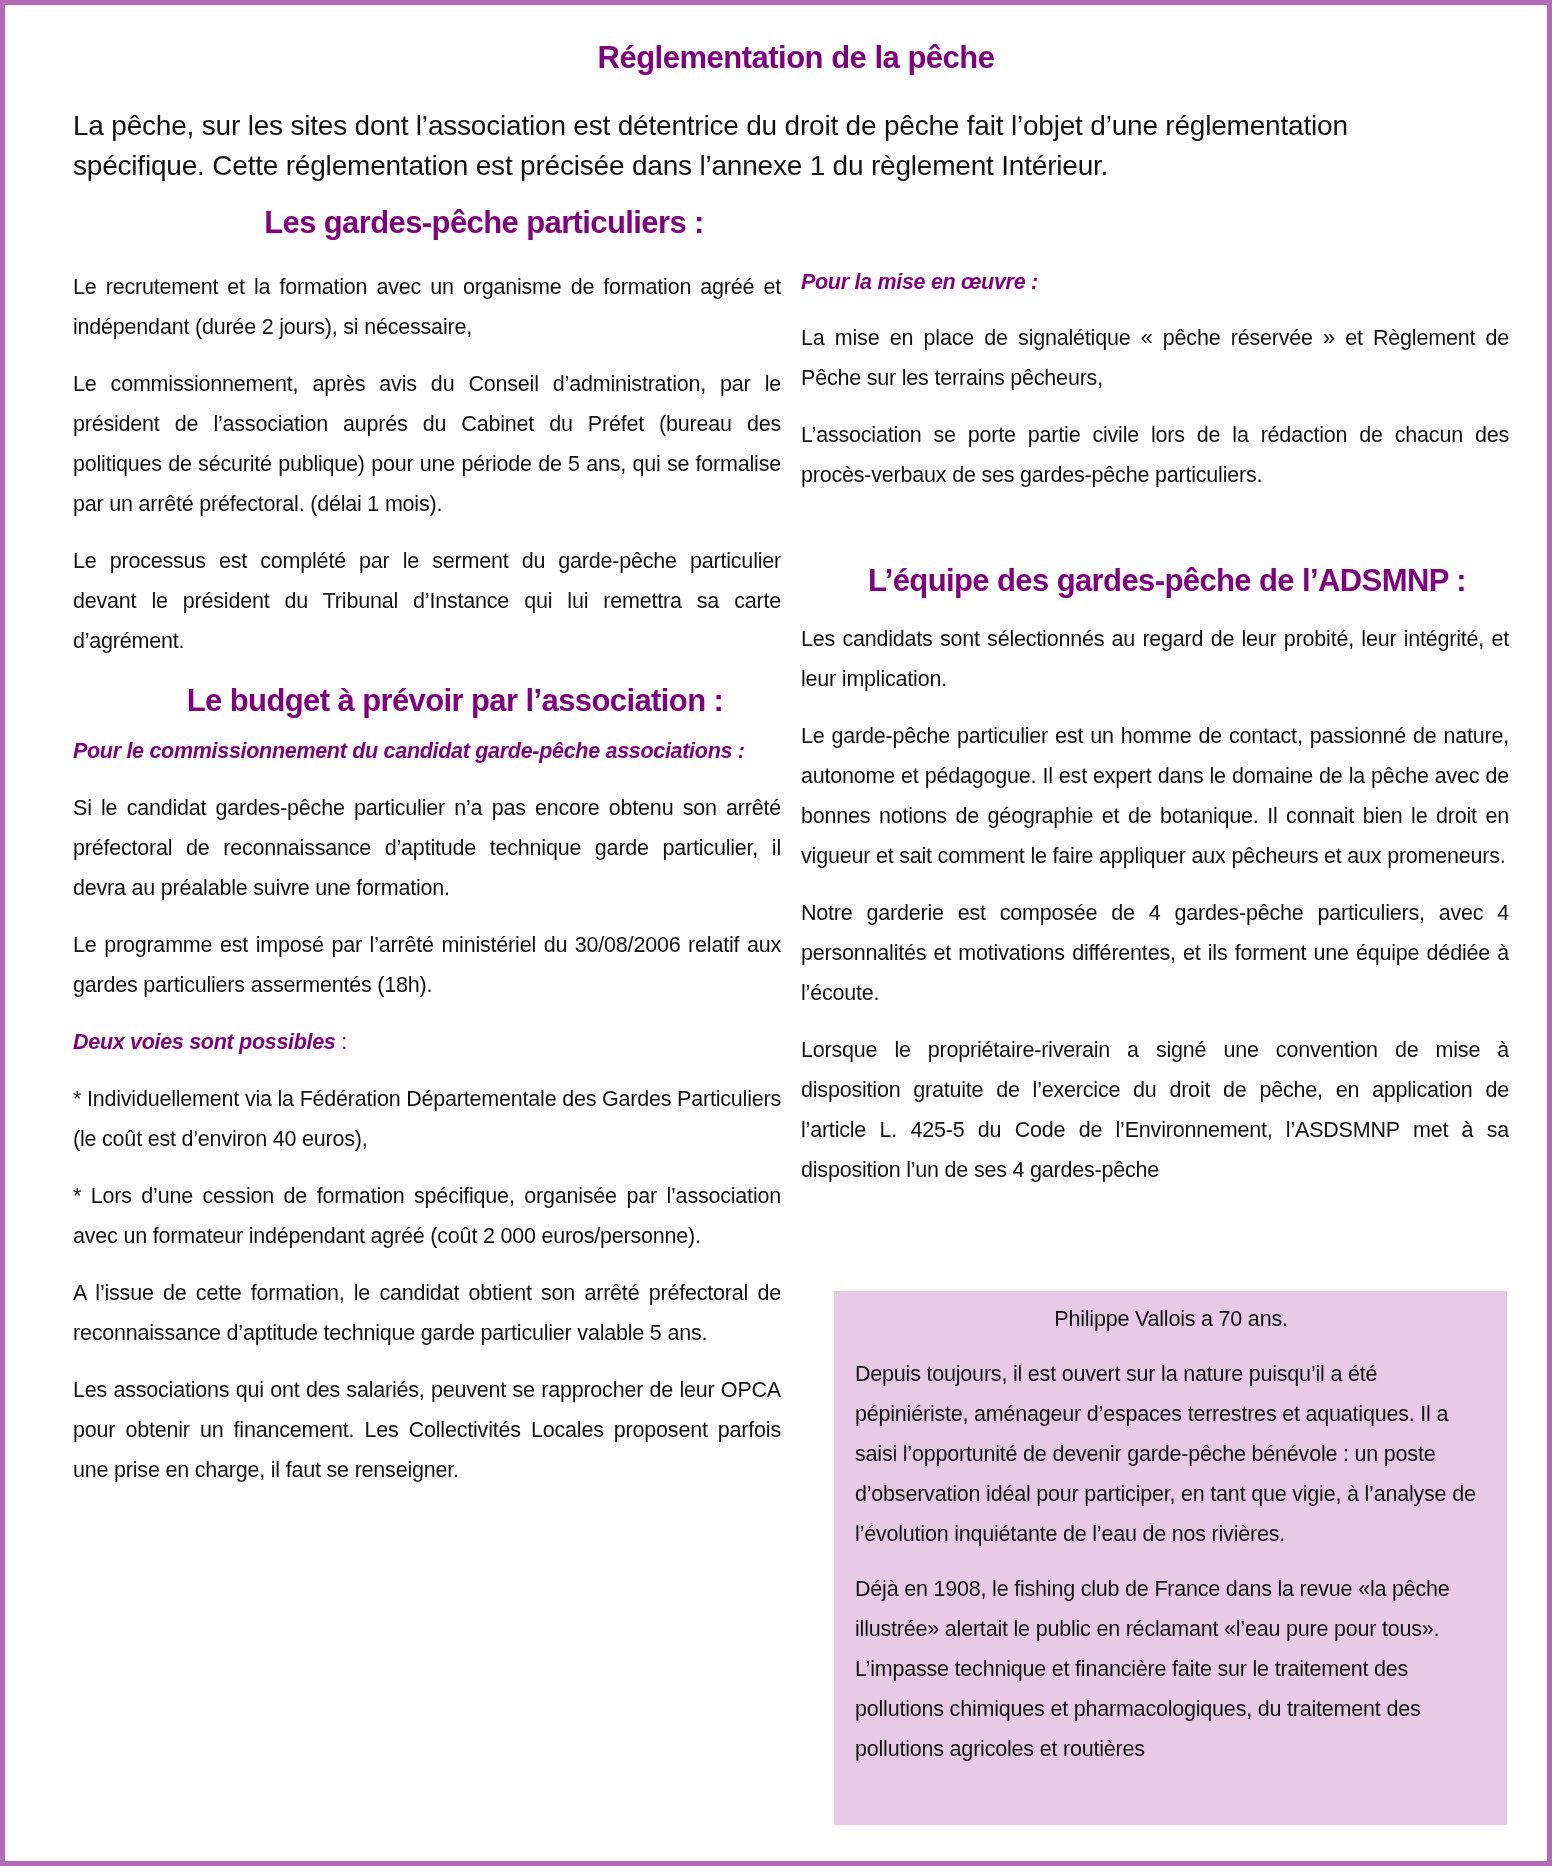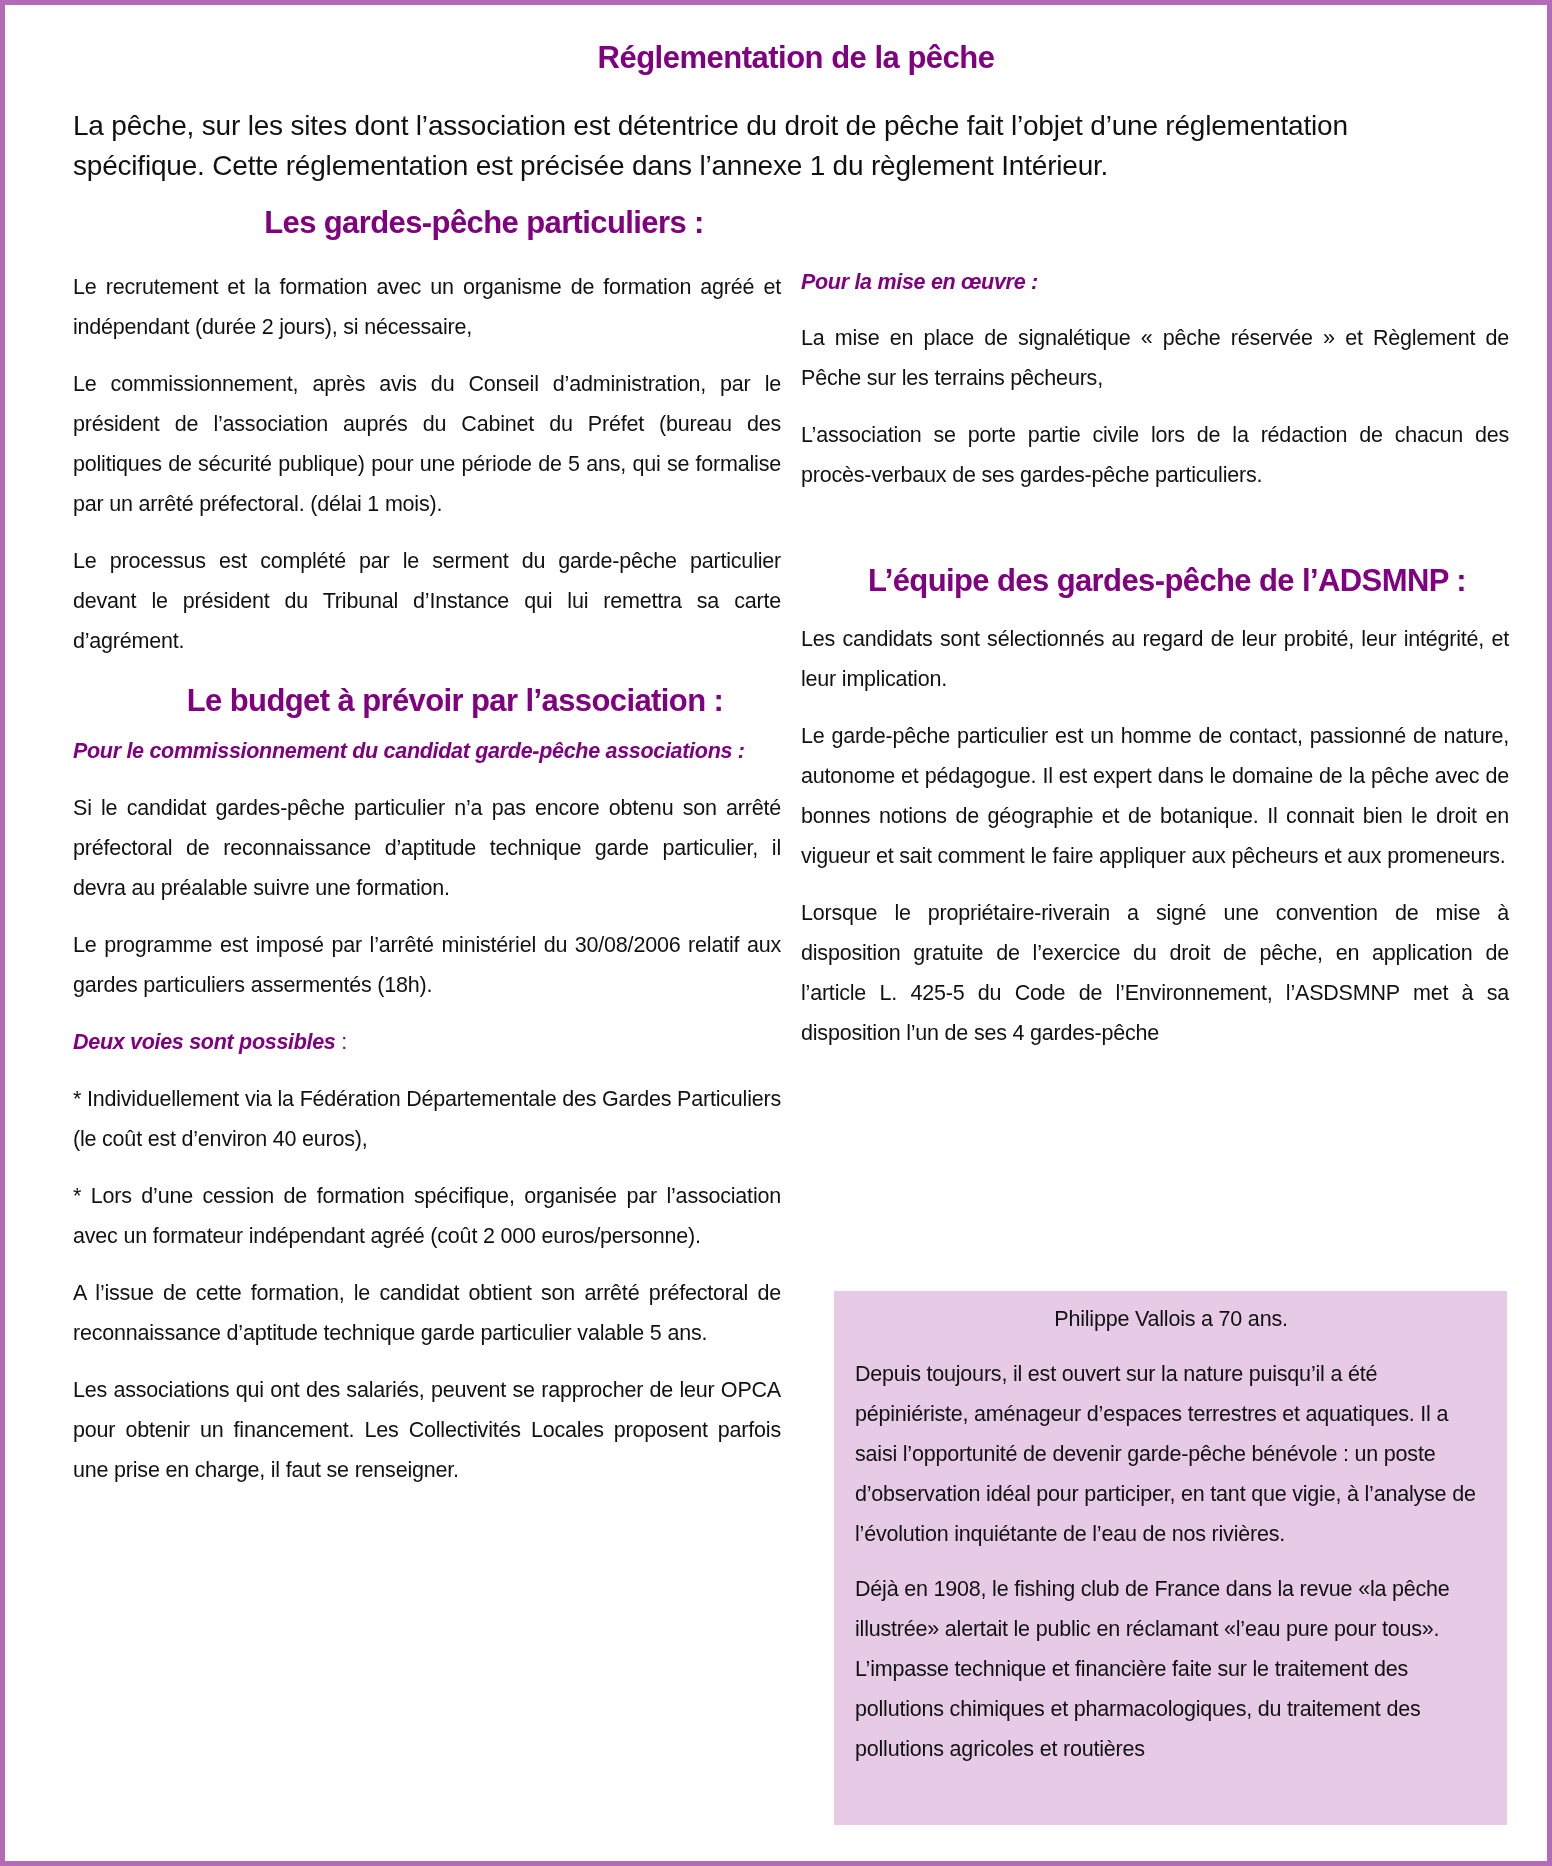--- a/index.html
+++ b/index.html
@@ -74,20 +74,21 @@
     <p class="t">Les associations qui ont des salariés, peuvent se rapprocher de leur OPCA pour obtenir un financement. Les Collectivités Locales proposent parfois une prise en charge, il faut se renseigner.</p>
   </div>
 
   <div class="col col-right">
     <p class="sub" style="margin-bottom:16px;">Pour la mise en œuvre :</p>
     <p class="t">La mise en place de signalétique « pêche réservée » et Règlement de Pêche sur les terrains pêcheurs,</p>
     <p class="t">L’association se porte partie civile lors de la rédaction de chacun des procès-verbaux de ses gardes-pêche particuliers.</p>
     <h2 class="sec" style="padding-left:24px; margin-top:68px; margin-bottom:20px;">L’équipe des gardes-pêche de l’ADSMNP :</h2>
     <p class="t">Les candidats sont sélectionnés au regard de leur probité, leur intégrité, et leur implication.</p>
     <p class="t">Le garde-pêche particulier est un homme de contact, passionné de nature, autonome et pédagogue. Il est expert dans le domaine de la pêche avec de bonnes notions de géographie et de botanique. Il connait bien le droit en vigueur et sait comment le faire appliquer aux pêcheurs et aux promeneurs.</p>
+    <p class="t">Notre garderie est composée de 4 gardes-pêche particuliers, avec 4 personnalités et motivations différentes, et ils forment une équipe dédiée à l’écoute.</p>
     <p class="t">Lorsque le propriétaire-riverain a signé une convention de mise à disposition gratuite de l’exercice du droit de pêche, en application de l’article L. 425-5 du Code de l’Environnement, l’ASDSMNP met à sa disposition l’un de ses 4 gardes-pêche</p>
   </div>
 
   <div class="box">
     <p class="box-title">Philippe Vallois a 70 ans.</p>
     <p>Depuis toujours, il est ouvert sur la nature puisqu’il a été pépiniériste, aménageur d’espaces terrestres et aquatiques. Il a saisi l’opportunité de devenir garde-pêche bénévole : un poste d’observation idéal pour participer, en tant que vigie, à l’analyse de l’évolution inquiétante de l’eau de nos rivières.</p>
     <p>Déjà en 1908, le fishing club de France dans la revue «la pêche illustrée» alertait le public en réclamant «l’eau pure pour tous». L’impasse technique et financière faite sur le traitement des pollutions chimiques et pharmacologiques, du traitement des pollutions agricoles et routières</p>
   </div>
 
 </div>

